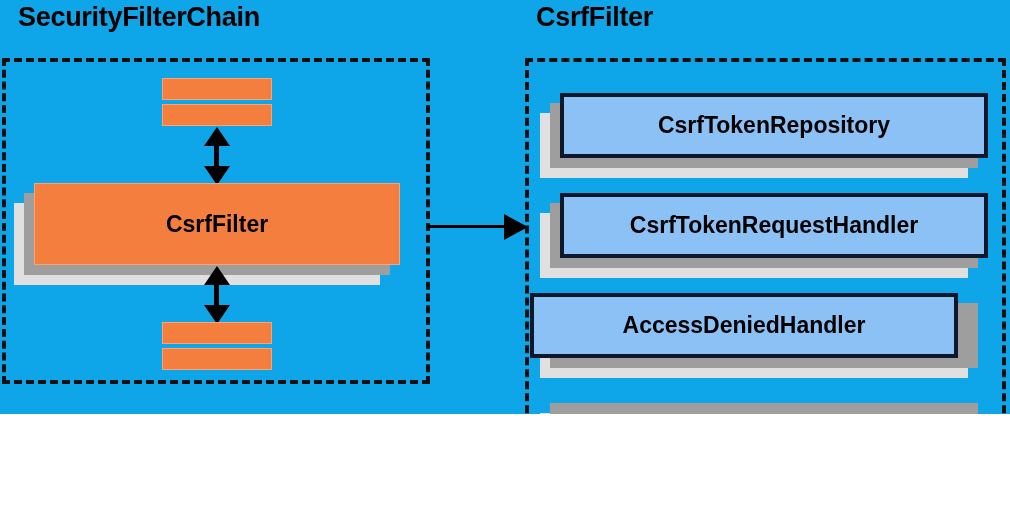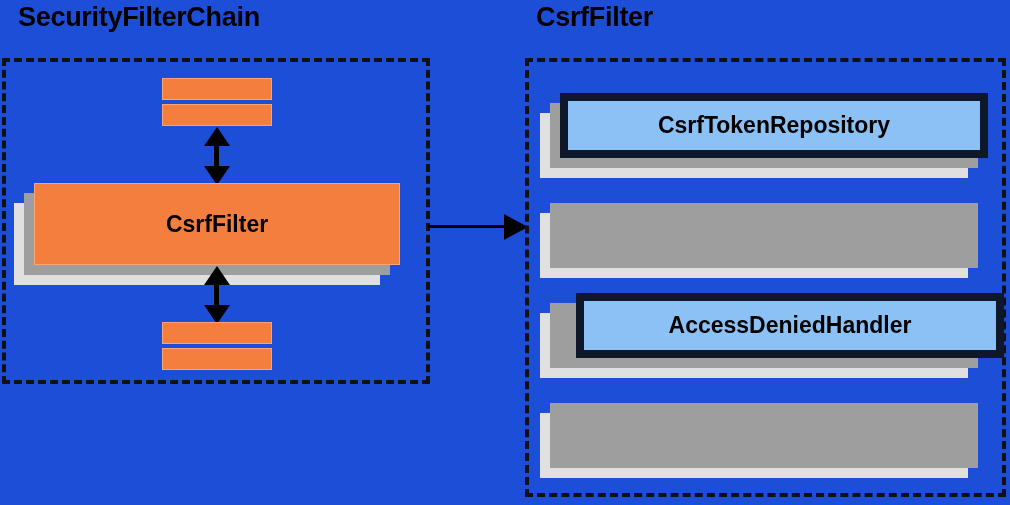--- a/index.html
+++ b/index.html
@@ -6,22 +6,22 @@
     margin: 0;
     padding: 0;
     background: #ffffff;
   }
   body {
     font-family: "Liberation Sans", sans-serif;
   }
   #canvas {
     position: relative;
     width: 1010px;
-    height: 505px;
-    background: #1d4ed8;
+    height: 414px;
+    background: #0ea5e9;
     overflow: hidden;
   }
 
   
   .panel-title {
     position: absolute;
     font-size: 27px;
     font-weight: bold;
     color: #000000;
     letter-spacing: -0.3px;
@@ -60,21 +60,21 @@
     font-weight: bold;
     color: #000000;
     white-space: nowrap;
   }
   .node-orange {
     background: #F47E3E;
     border: 1px solid #F9A477;
   }
   .node-blue {
     background: #8CC1F5;
-    border: 8px solid #0f172a;
+    border: 4px solid #0f172a;
   }
   .bar-orange {
     position: absolute;
     background: #F47E3E;
     border: 1px solid #F9A477;
     box-sizing: border-box;
   }
 
   
   .arrow-v-line {
@@ -141,21 +141,22 @@
   <div class="arrow-head head-right" style="left:504px; top:214px;"></div>
 
   <div class="dashed-panel" id="panel-right"></div>
 
   <div class="shadow-far" style="left:540px; top:113px; width:428px; height:65px;"></div>
   <div class="shadow-near" style="left:550px; top:103px; width:428px; height:65px;"></div>
   <div class="node-box node-blue" style="left:560px; top:93px; width:428px; height:65px;">CsrfTokenRepository</div>
 
   <div class="shadow-far" style="left:540px; top:213px; width:428px; height:65px;"></div>
   <div class="shadow-near" style="left:550px; top:203px; width:428px; height:65px;"></div>
+  <div class="node-box node-blue" style="left:560px; top:193px; width:428px; height:65px;">CsrfTokenRequestHandler</div>
 
   <div class="shadow-far" style="left:540px; top:313px; width:428px; height:65px;"></div>
   <div class="shadow-near" style="left:550px; top:303px; width:428px; height:65px;"></div>
-  <div class="node-box node-blue" style="left:576px; top:293px; width:428px; height:65px;">AccessDeniedHandler</div>
+  <div class="node-box node-blue" style="left:530px; top:293px; width:428px; height:65px;">AccessDeniedHandler</div>
 
   <div class="shadow-far" style="left:540px; top:413px; width:428px; height:65px;"></div>
   <div class="shadow-near" style="left:550px; top:403px; width:428px; height:65px;"></div>
 
 </div>
 
 </body></html>

